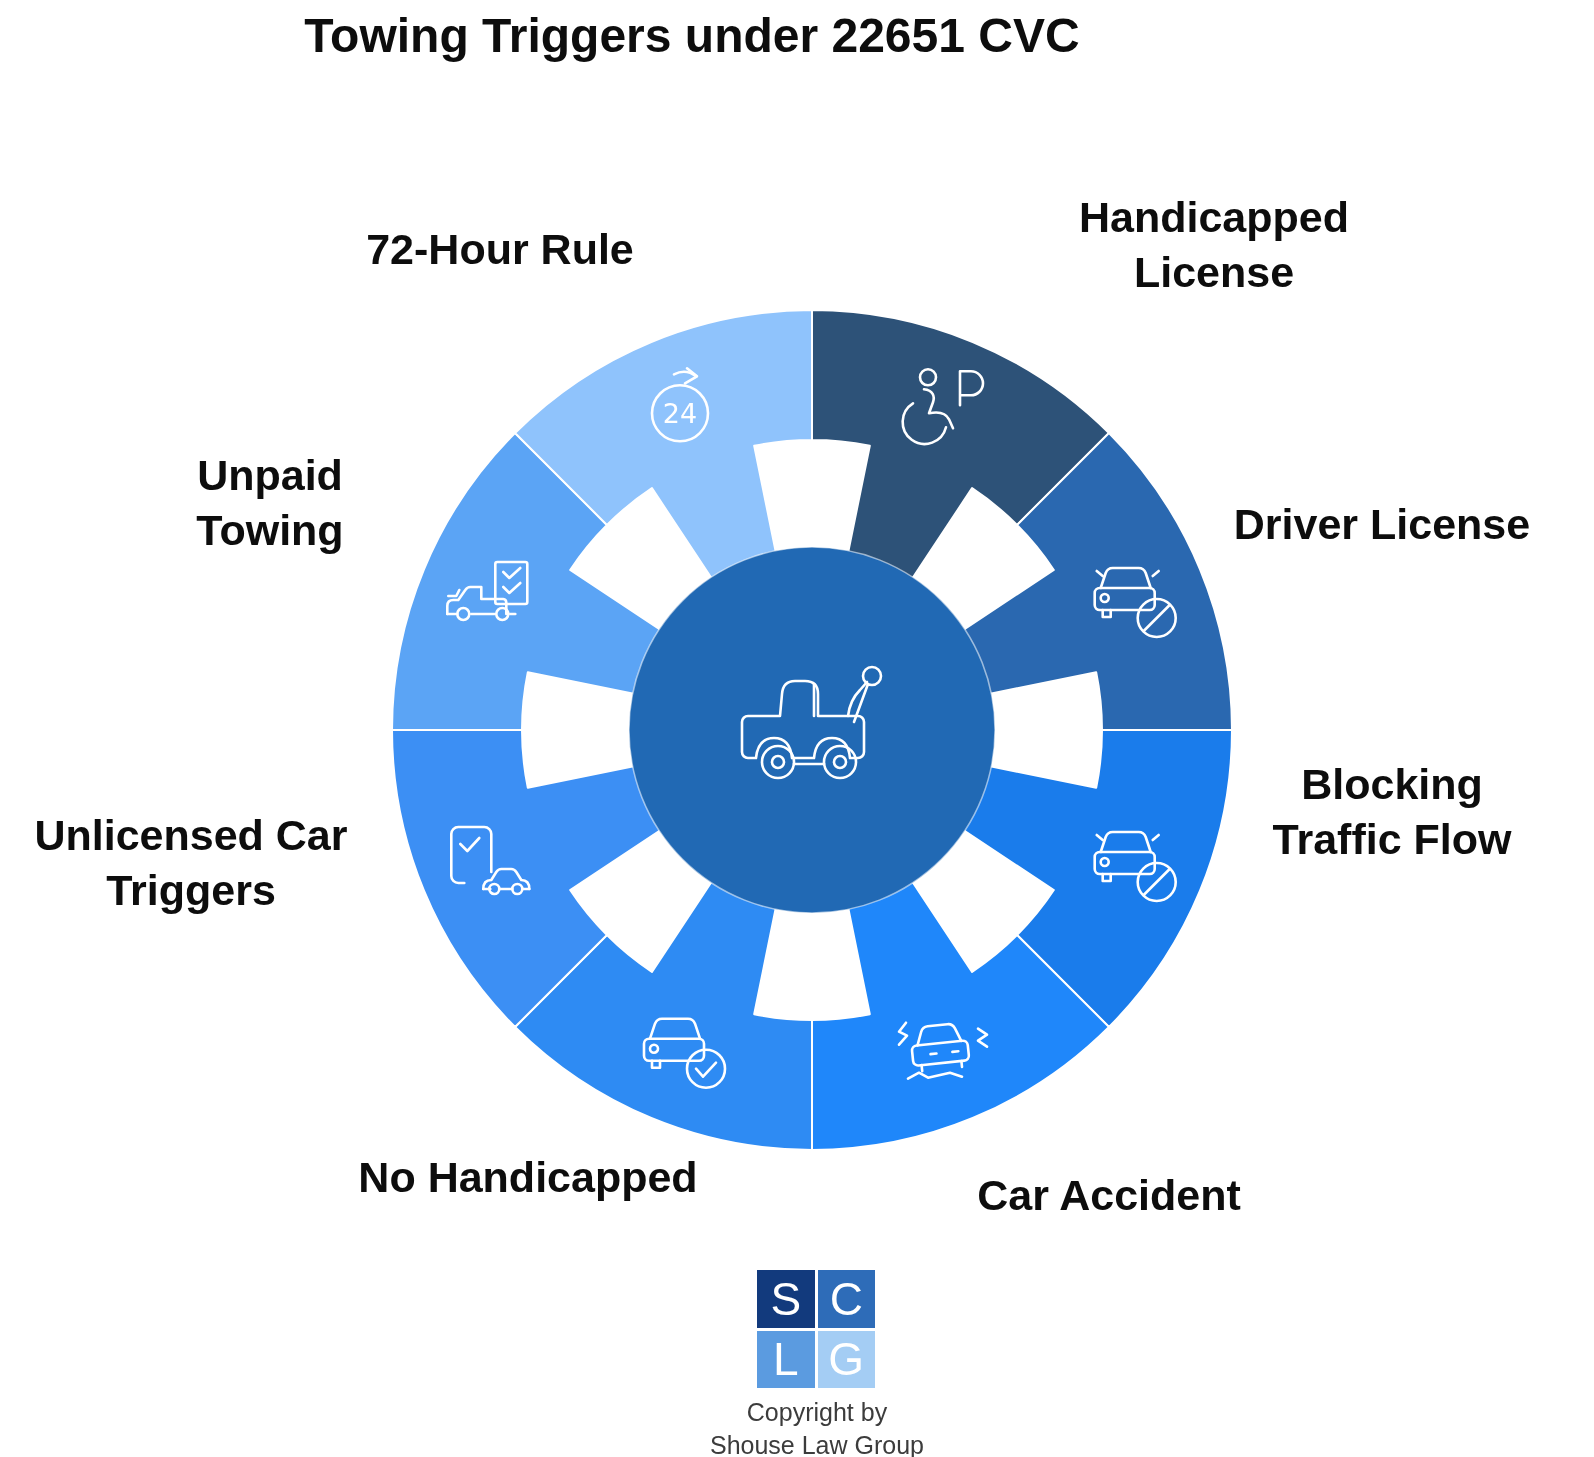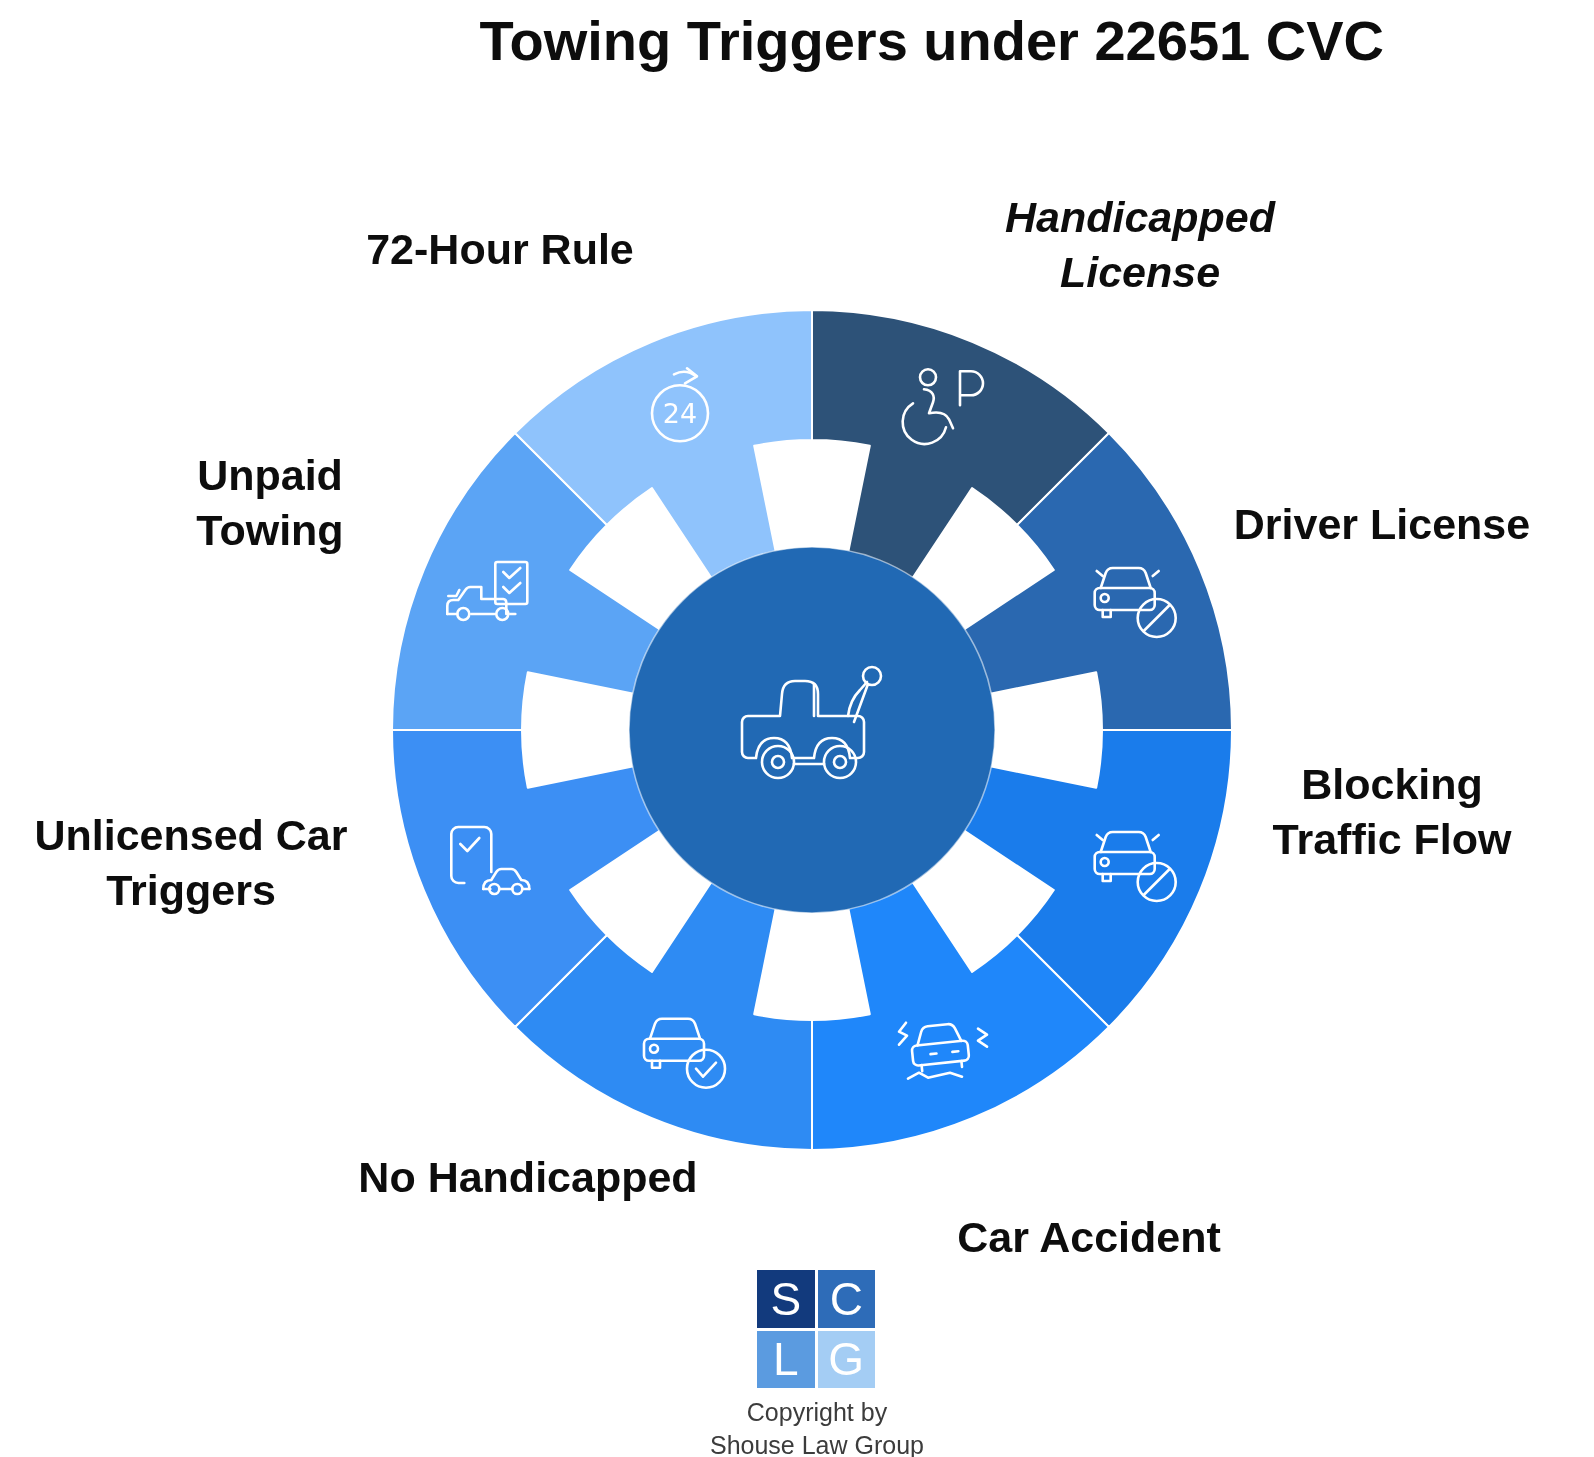--- a/index.html
+++ b/index.html
@@ -1,34 +1,34 @@
 <!DOCTYPE html>
 <html><head>
 <meta charset="utf-8">
 <style>
   html,body{margin:0;padding:0;}
   body{
     width:1594px;height:1457px;position:relative;background:#ffffff;
     font-family:"Liberation Sans","DejaVu Sans",sans-serif;overflow:hidden;
   }
   .page-title{
-    position:absolute;top:8px;left:0;width:1384px;text-align:right;
-    font-size:56px;font-weight:bold;color:#0d0d0d;letter-spacing:0;
+    position:absolute;top:8px;left:0;width:1384px;text-align:center;
+    font-size:48px;font-weight:bold;color:#0d0d0d;letter-spacing:0;
   }
   .wheel-wrap{position:absolute;left:362px;top:280px;width:900px;height:900px;}
   .seg-label{
     position:absolute;text-align:center;font-weight:bold;color:#0d0d0d;
     font-size:43px;line-height:1.27;
   }
   .seg-label span{display:block;}
   .lbl-72hour{left:250px;top:222px;width:500px;}
-  .lbl-handicapped{left:890px;top:190px;width:500px;font-style:italic;}
+  .lbl-handicapped{left:964px;top:190px;width:500px;}
   .lbl-driver-arrest{left:1170px;top:497px;width:424px;}
   .lbl-blocking{left:1190px;top:757px;width:404px;}
-  .lbl-car-accident{left:889px;top:1168px;width:400px;margin-top:42px;}
+  .lbl-car-accident{left:909px;top:1168px;width:400px;}
   .lbl-no-registration{left:278px;top:1150px;width:500px;}
   .lbl-unlicensed{left:0px;top:808px;width:382px;}
   .lbl-unpaid{left:20px;top:448px;width:500px;}
   .footer{position:absolute;left:0;top:1262px;width:1594px;text-align:center;}
   .logo{
     position:absolute;left:757px;top:8px;width:118px;height:118px;
     display:grid;grid-template-columns:1fr 1fr;grid-template-rows:1fr 1fr;gap:3px;
     background:#ffffff;
   }
   .logo-cell{

